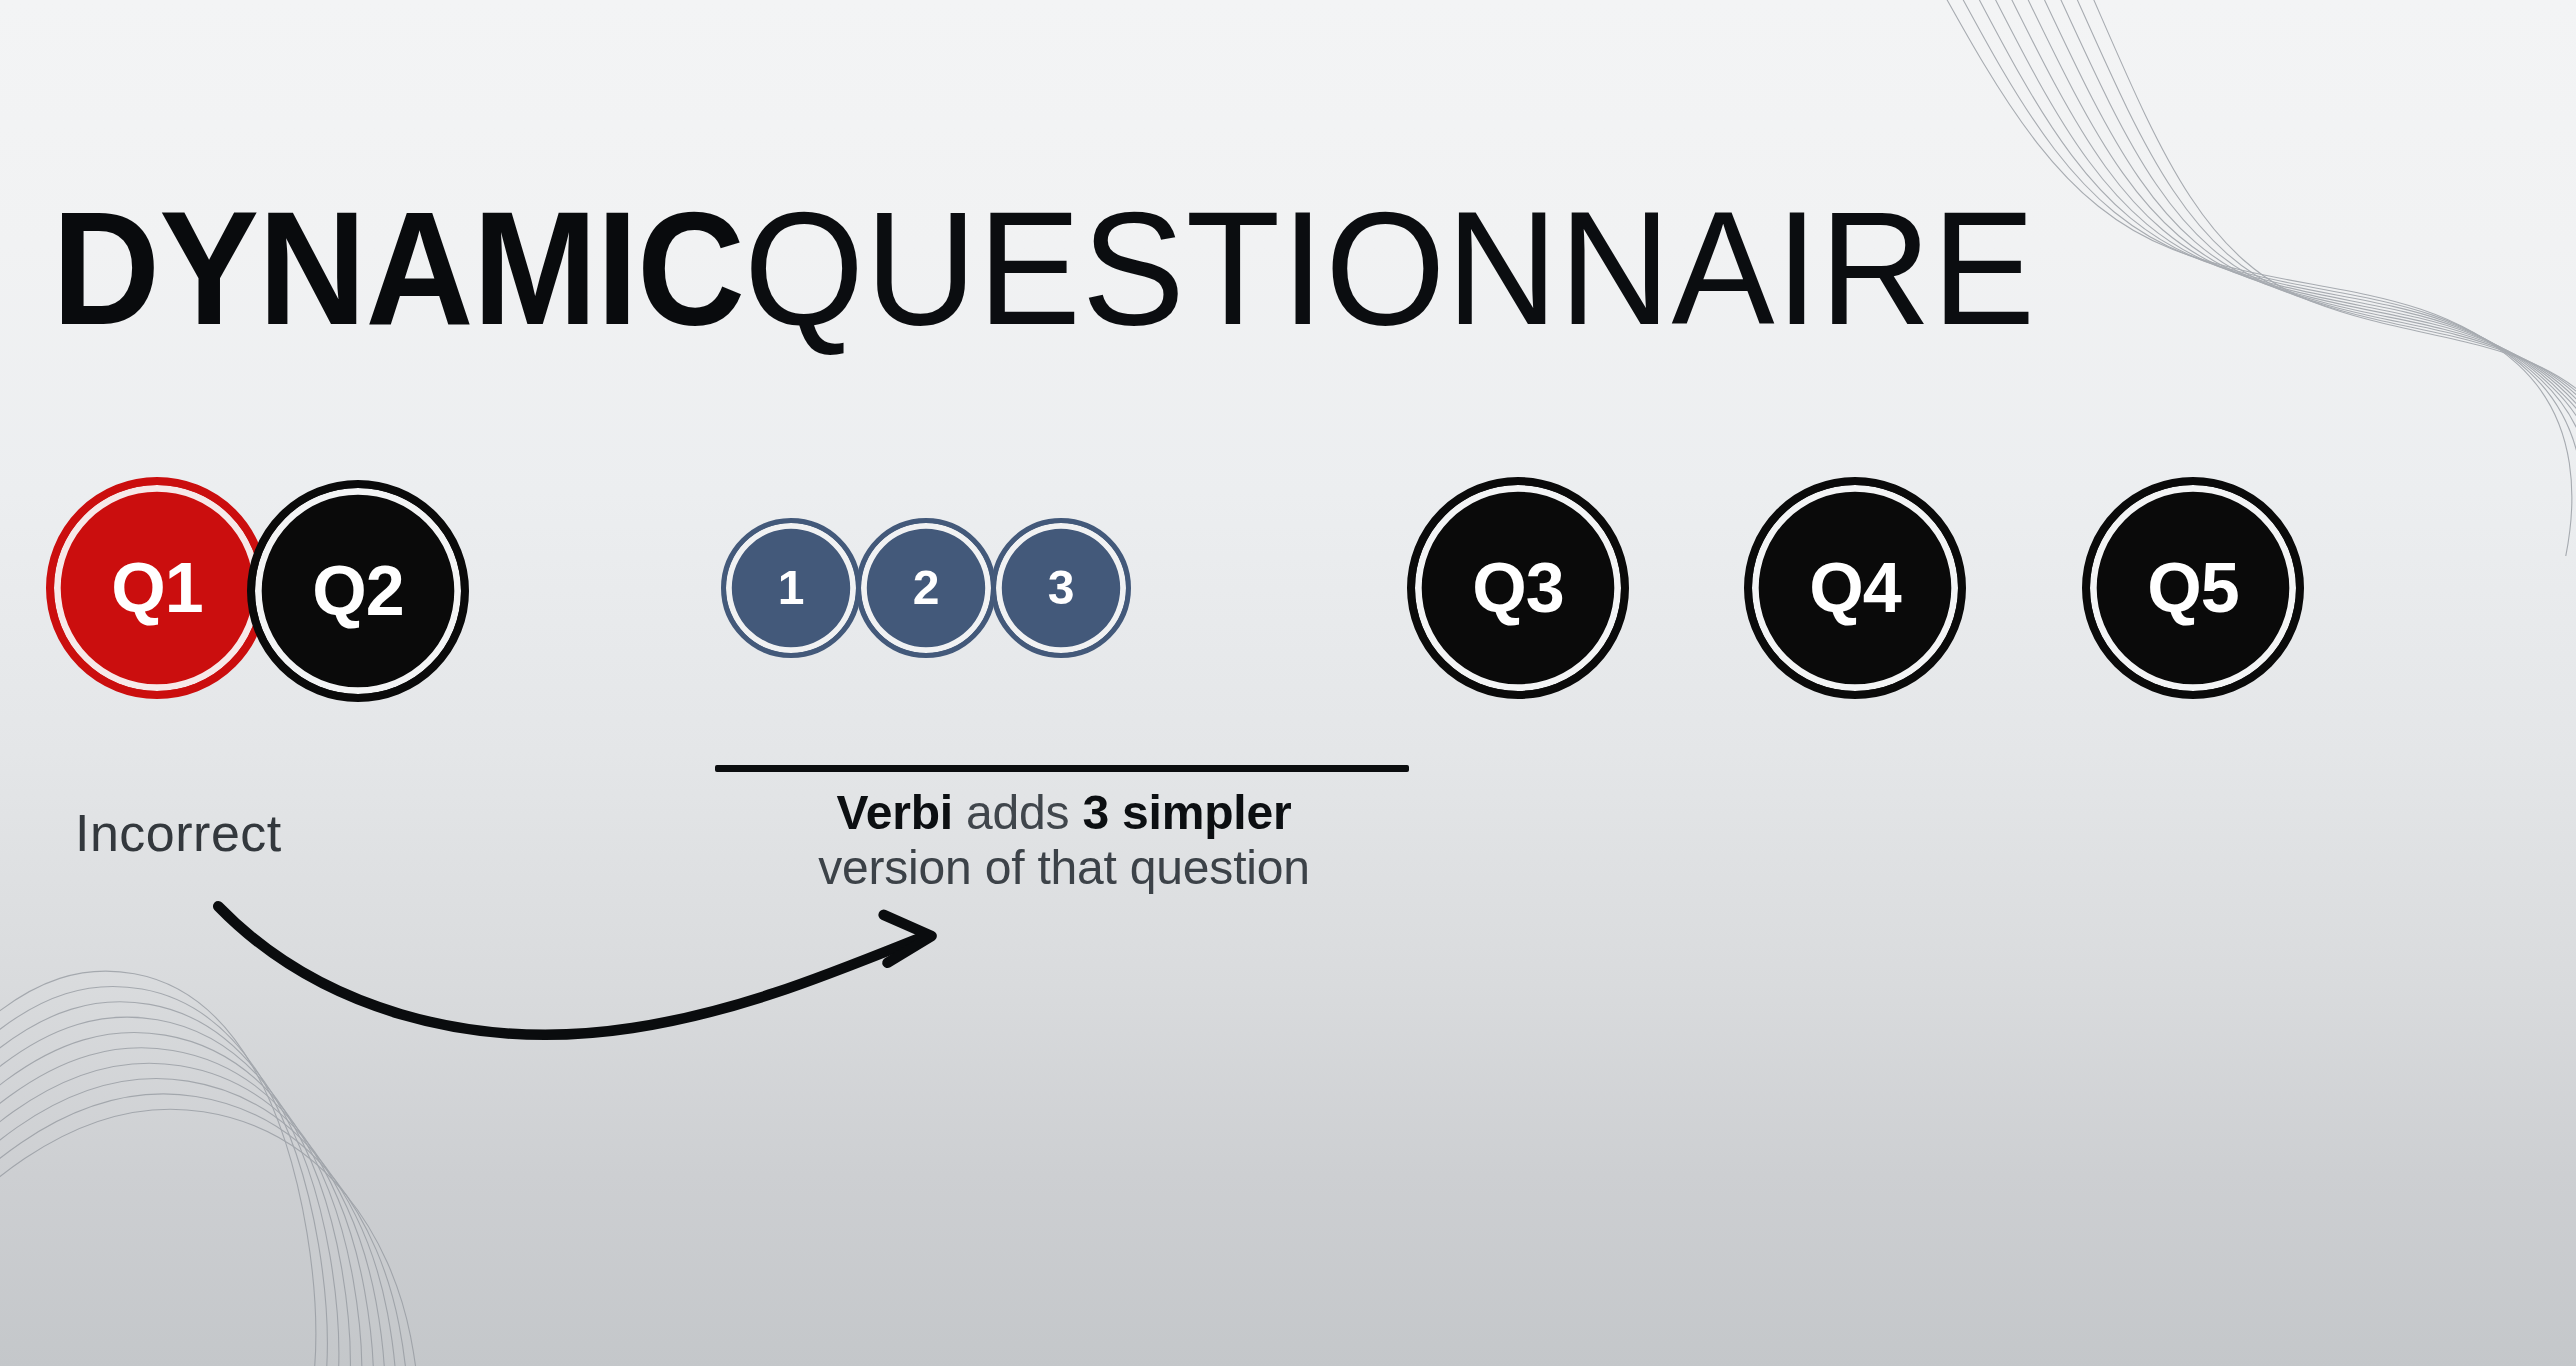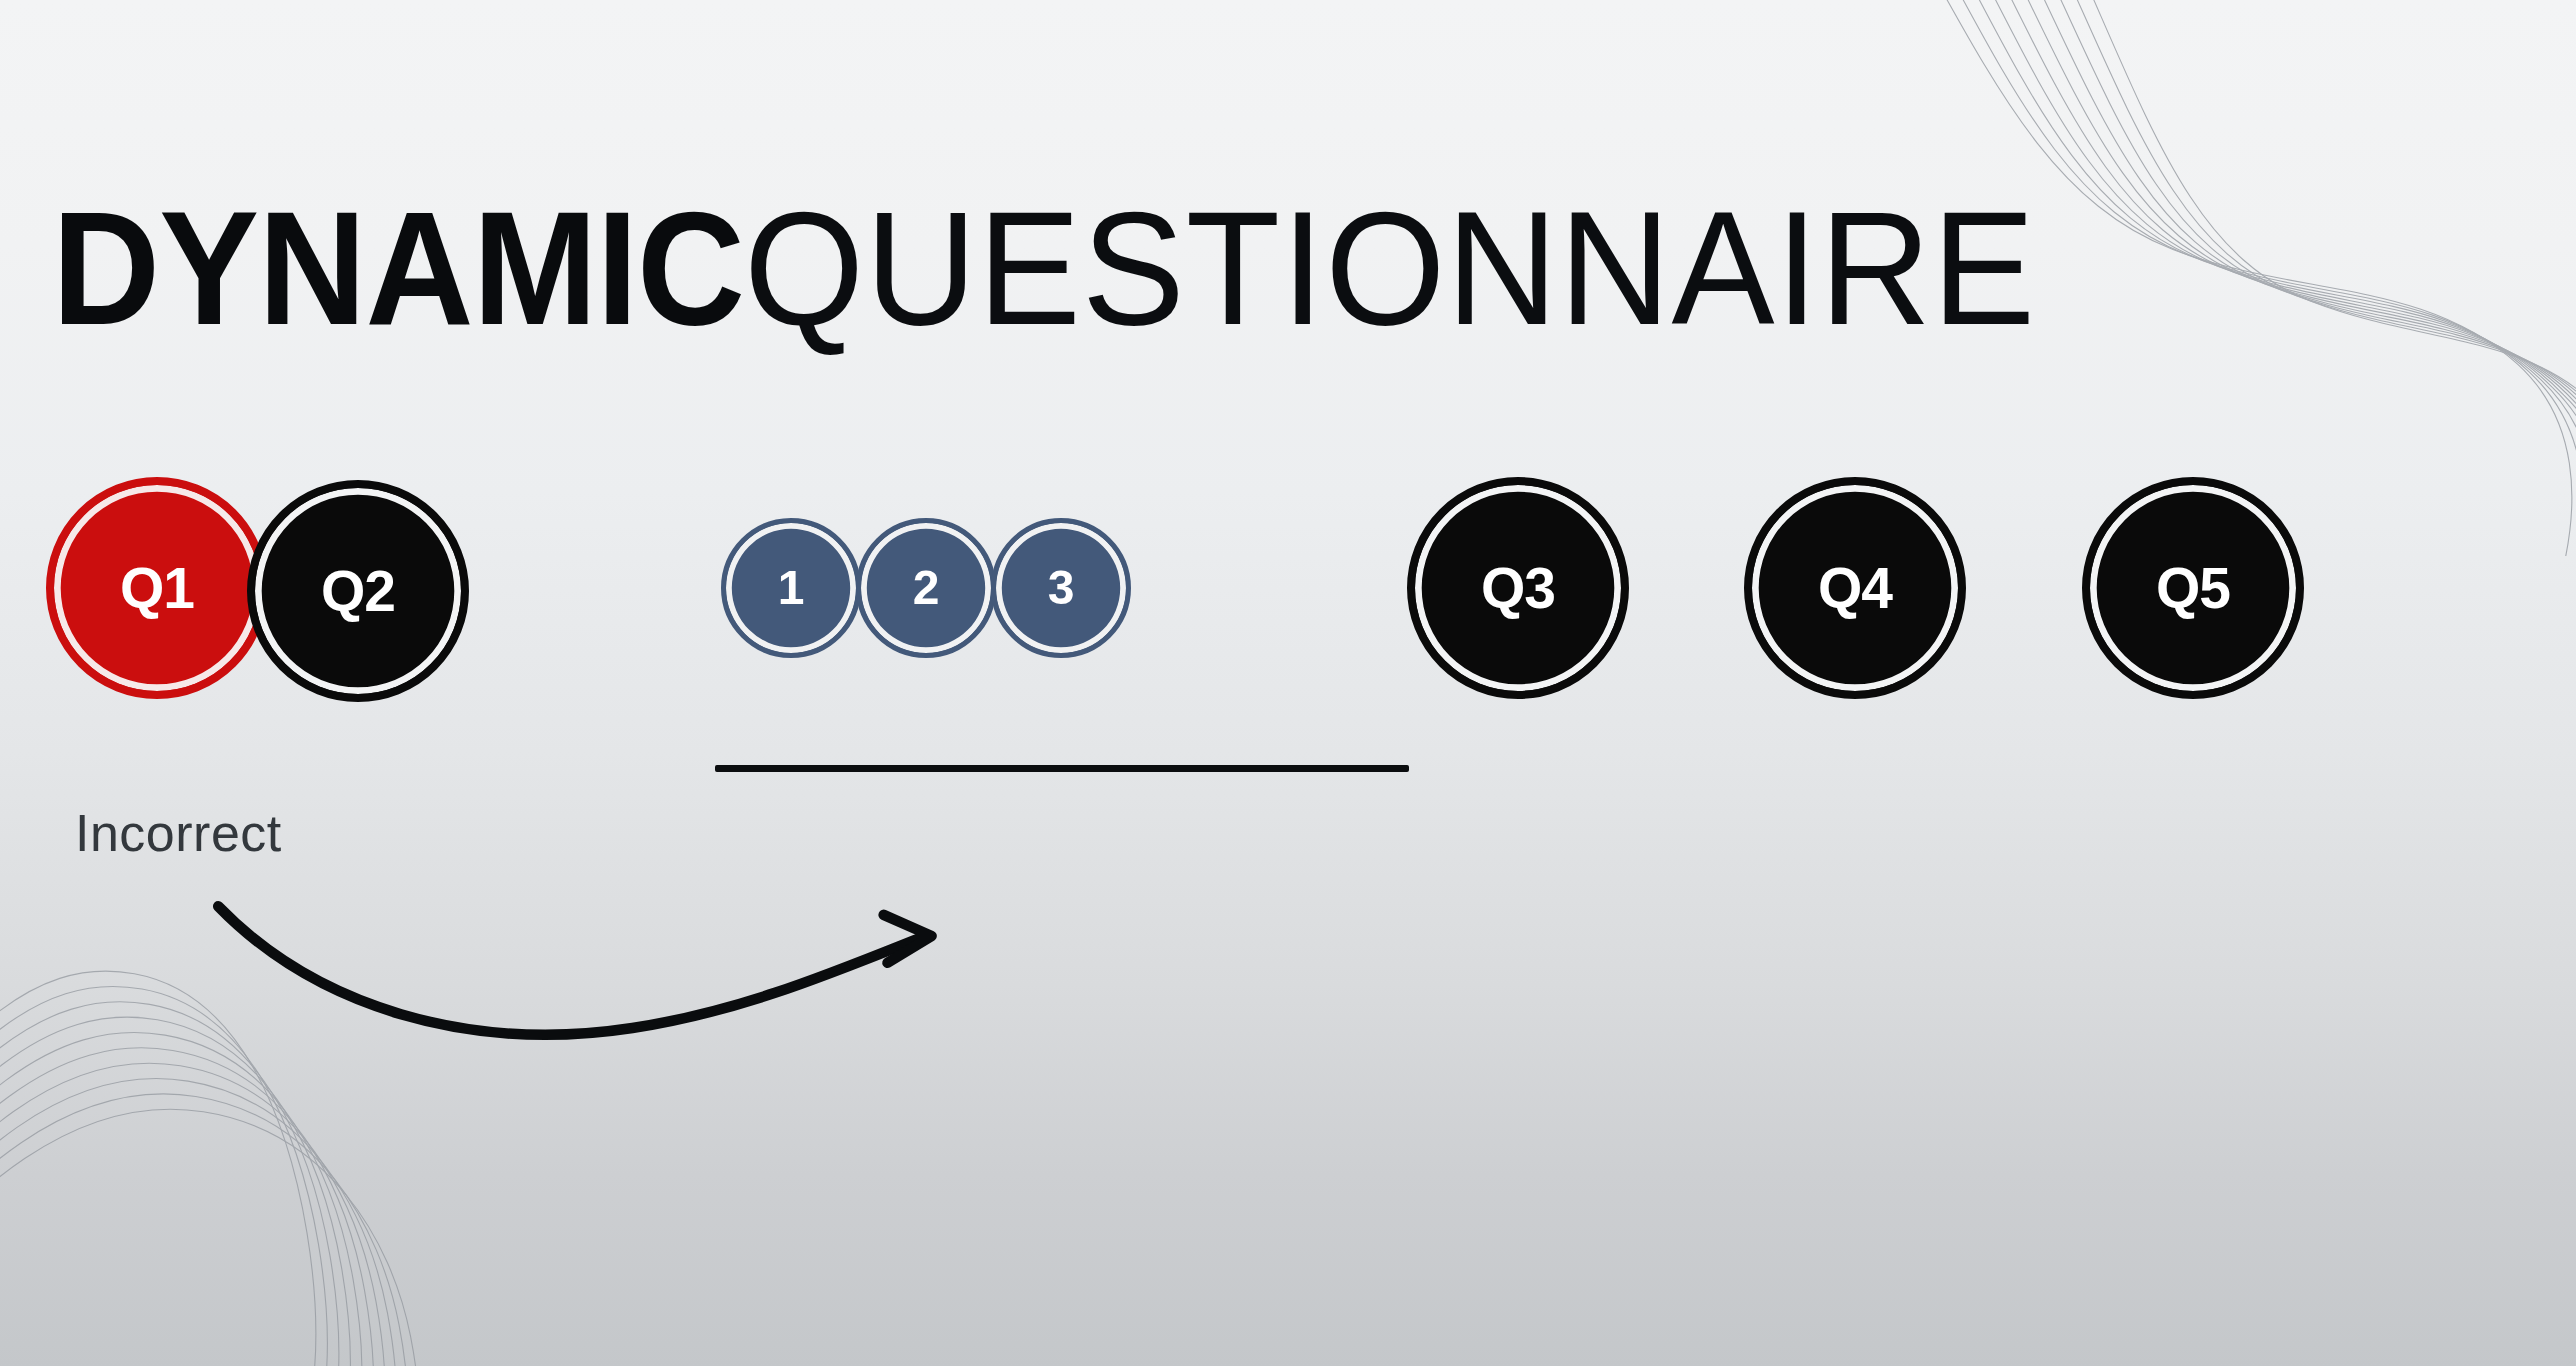--- a/index.html
+++ b/index.html
@@ -91,21 +91,21 @@
     line-height: 1;
     letter-spacing: -1px;
     user-select: none;
   }
 
   
   .node-big {
     width: 222px;
     height: 222px;
   }
-  .node-big .label { font-size: 57px; }
+  .node-big .label { font-size: 70px; }
 
   .node-q1 {
     background: #cb0e0e;
     border: 8.6px solid #cb0e0e;
     box-shadow: inset 0 0 0 6.7px #f6e9e9;
   }
   .node-dark {
     background: #0a0a0a;
     border: 8.6px solid #0a0a0a;
     box-shadow: inset 0 0 0 6.7px #f3f4f5;
@@ -244,20 +244,24 @@
   </div>
 
   <div class="node node-big node-dark" style="left:2082px; top:477px;justify-content:center;">
     <span class="label">Q5</span>
   </div>
 
   <div id="incorrect-label">Incorrect</div>
 
   <div id="caption-rule"></div>
 
+  <div id="caption">
+    <div><span class="b">Verbi</span><span class="n"> adds </span><span class="b">3 simpler</span></div>
+    <div class="l2">version of that question</div>
+  </div>
 
   <svg id="arrow-svg" viewBox="0 0 900 200" fill="none" xmlns="http://www.w3.org/2000/svg">
     <path d="M68 45 C 170 150, 330 198, 500 172 C 610 155, 700 118, 800 78" stroke="#0a0c0e" stroke-width="11" stroke-linecap="round" fill="none"></path>
     <path d="M762 54 L 812 76 L 766 104" stroke="#0a0c0e" stroke-width="11" stroke-linecap="round" stroke-linejoin="round" fill="none"></path>
   </svg>
 
 </div>
 
 
 </body></html>

